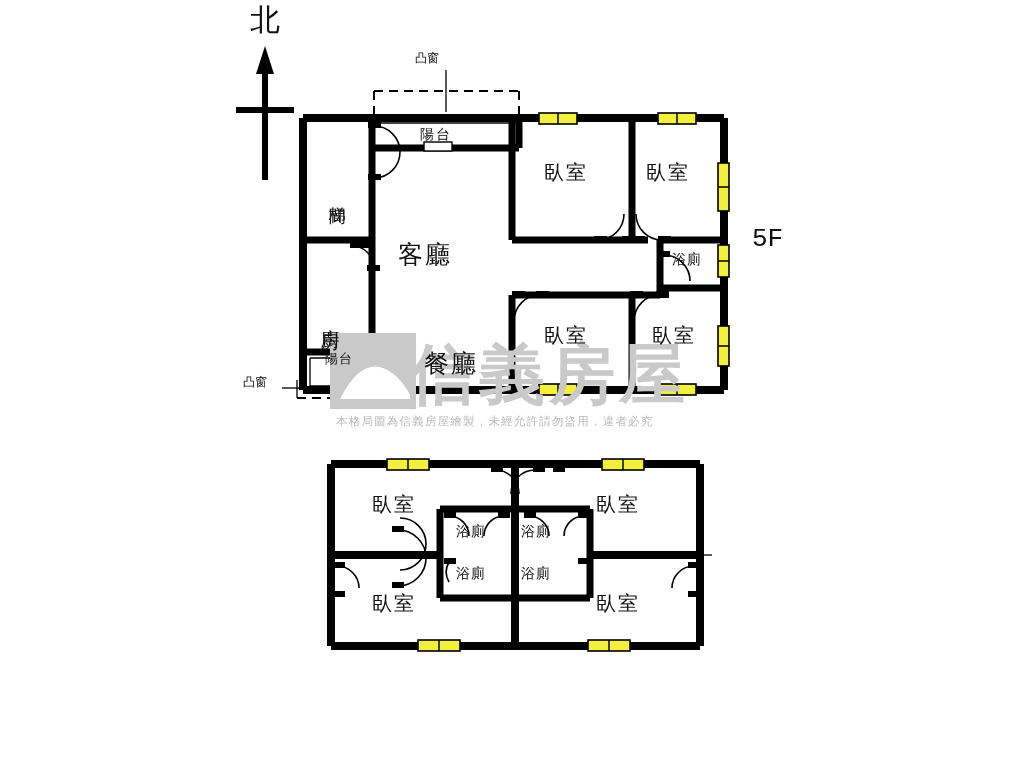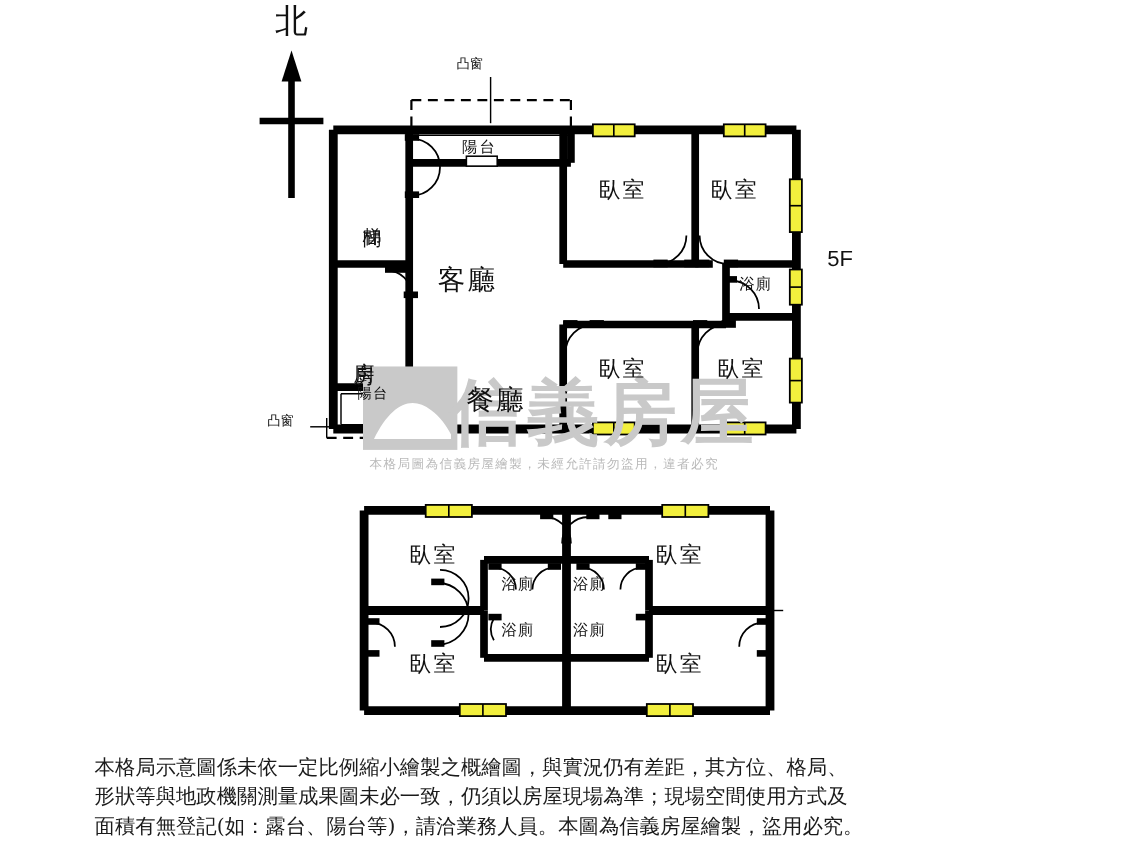--- a/index.html
+++ b/index.html
@@ -19,21 +19,21 @@
     color:#111;
     white-space:pre;
     line-height:1.05;
     letter-spacing:0px;
   }
   .lbl-room{font-size:17px;}
   .lbl-room-big{font-size:25px;}
   .lbl-small{font-size:14px;}
   .lbl-tiny{font-size:13px;}
   .lbl-north{font-size:30px;}
-  .lbl-floor{font-size:20px;font-family:Liberation Sans, sans-serif;}
+  .lbl-floor{font-size:26px;font-family:Liberation Mono, monospace;}
   .lbl-roof{font-size:22px;line-height:1.25;}
   .lbl-bay{font-size:12px;}
 
   .disclaimer{
     position:absolute;
     left:86px;top:686px;width:860px;
     font-size:18.5px;
     line-height:1.42;
     color:#1a1a1a;
     font-family:"DejaVu Serif","Liberation Serif",serif;
@@ -330,19 +330,14 @@
   <div class="lbl lbl-room" style="left:372px;top:593px;letter-spacing:2px;font-size:20px;">臥室</div>
   <div class="lbl lbl-room" style="left:596px;top:593px;letter-spacing:2px;font-size:20px;">臥室</div>
 
   <div class="lbl lbl-small" style="left:456px;top:524px;letter-spacing:1px;">浴廁</div>
   <div class="lbl lbl-small" style="left:521px;top:524px;letter-spacing:1px;">浴廁</div>
   <div class="lbl lbl-small" style="left:456px;top:566px;letter-spacing:1px;">浴廁</div>
   <div class="lbl lbl-small" style="left:521px;top:566px;letter-spacing:1px;">浴廁</div>
 
   <div class="copyline">本格局圖為信義房屋繪製，未經允許請勿盜用，違者必究</div>
 
-  <div class="disclaimer">
-    <div>本格局示意圖係未依一定比例縮小繪製之概繪圖，與實況仍有差距，其方位、格局、</div>
-    <div>形狀等與地政機關測量成果圖未必一致，仍須以房屋現場為準；現場空間使用方式及</div>
-    <div>面積有無登記(如：露台、陽台等)，請洽業務人員。本圖為信義房屋繪製，盜用必究。</div>
-  </div>
 
 </div>
 
 </body></html>

